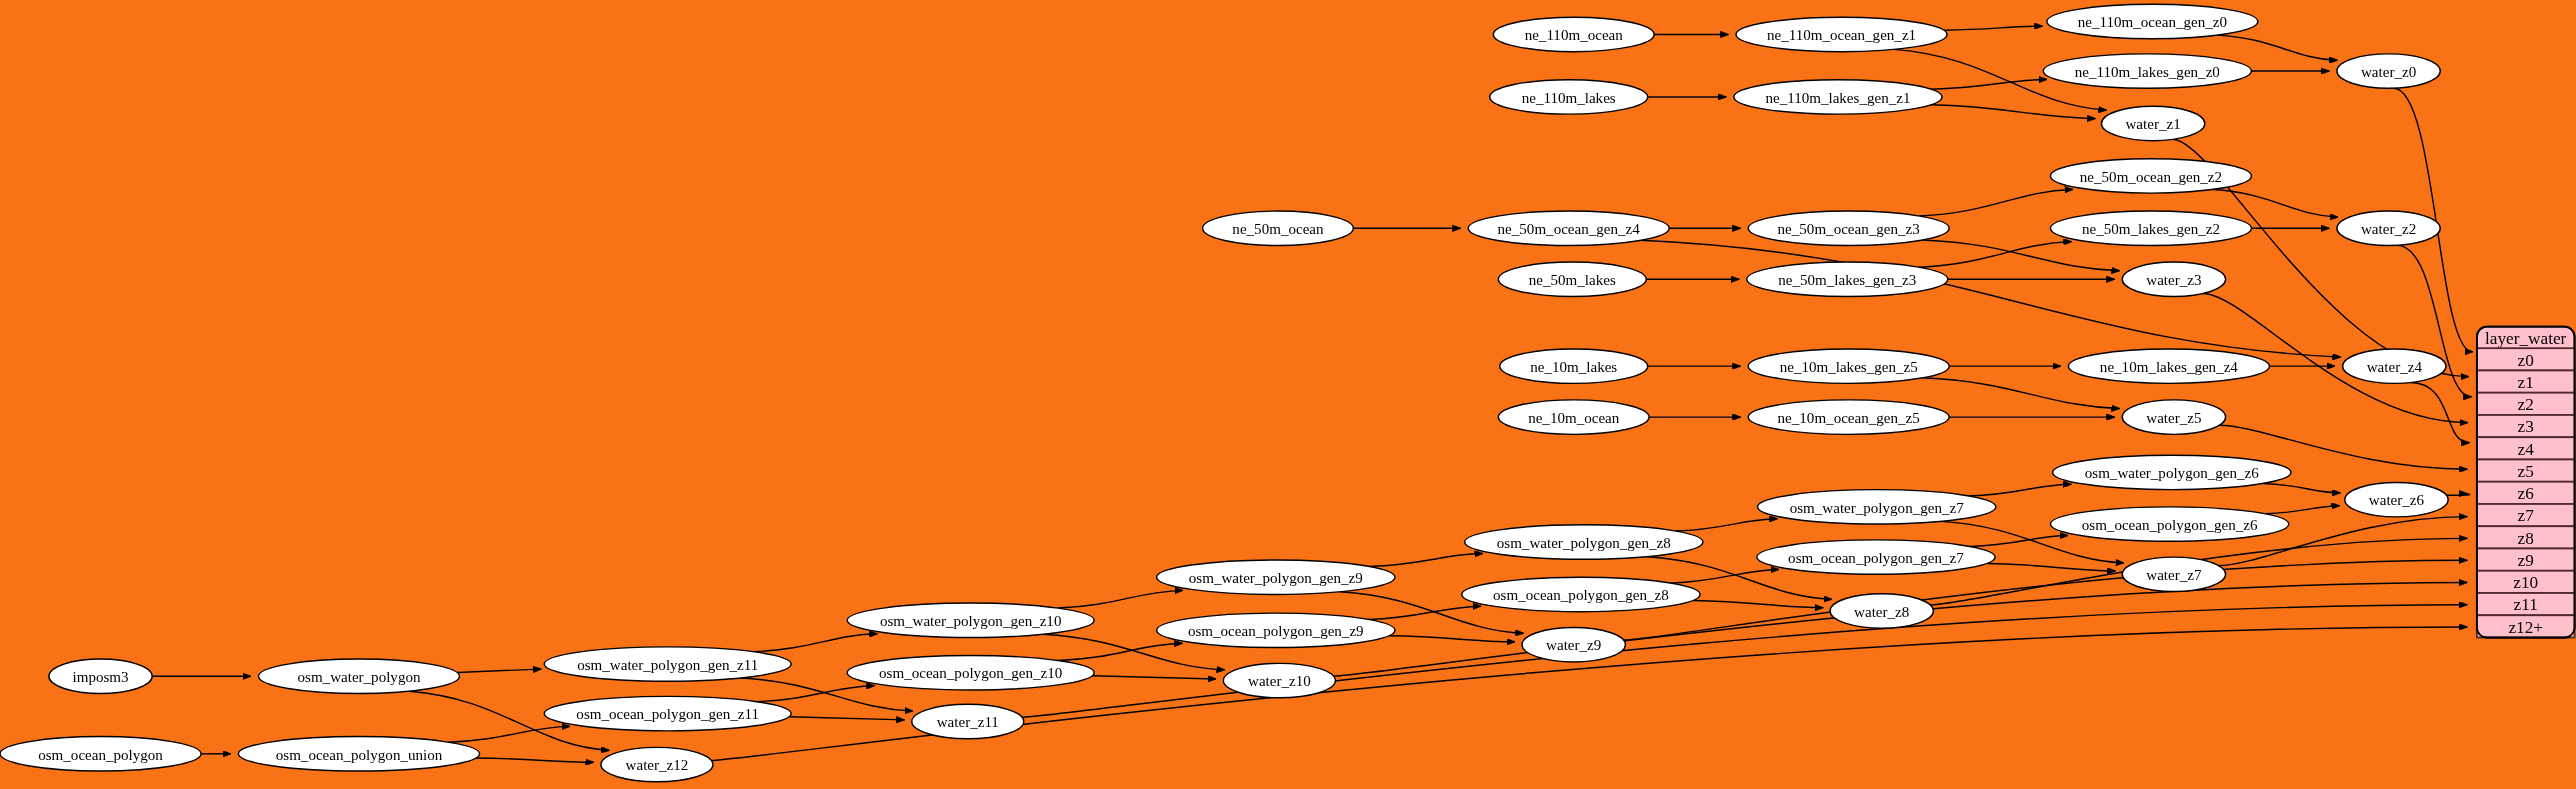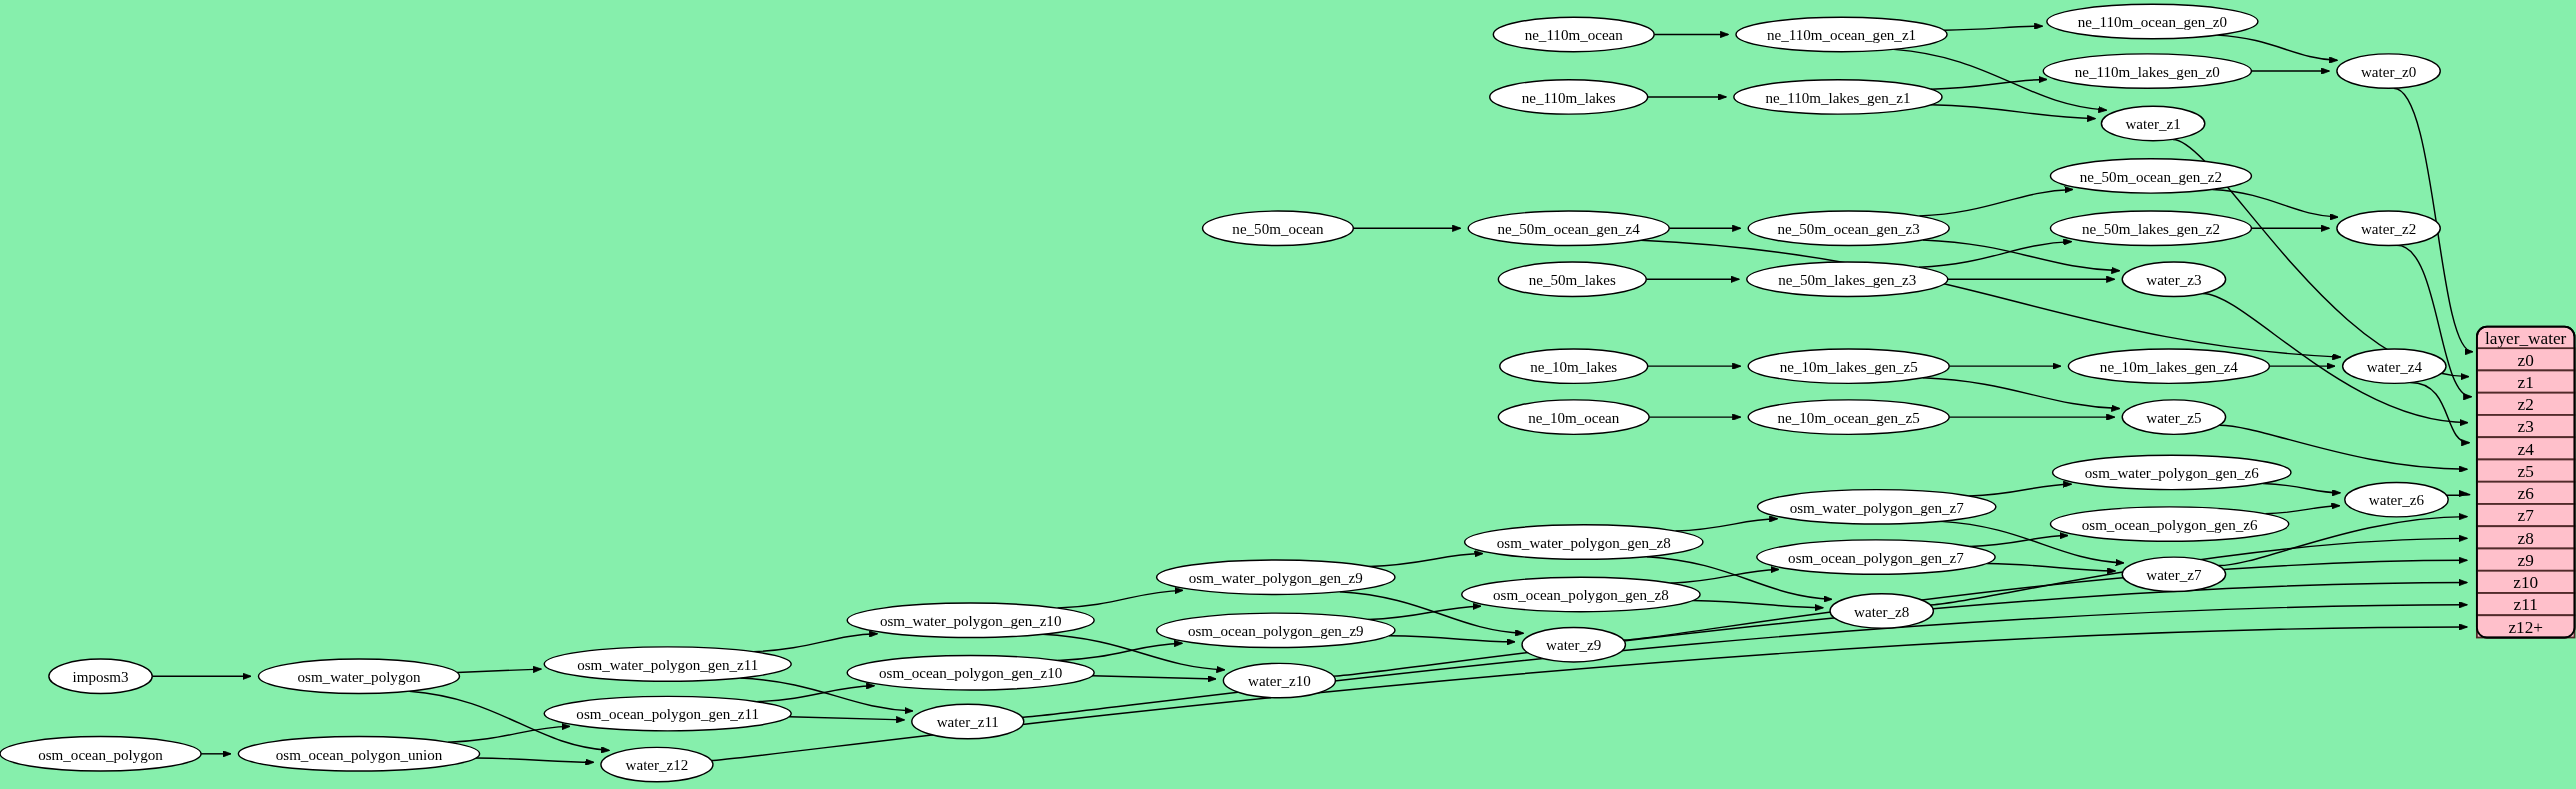--- a/index.html
+++ b/index.html
@@ -7,21 +7,21 @@
     padding: 0;
     background: #ffffff;
   }
   body {
     font-family: "Liberation Serif", "DejaVu Serif", serif;
   }
   #graph-root {
     position: relative;
     width: 2576px;
     height: 789px;
-    background: #86efac;
+    background: #f97316;
     overflow: hidden;
   }
   svg#graph-svg {
     display: block;
     width: 2576px;
     height: 789px;
   }
   .node-ellipse {
     fill: #ffffff;
     stroke: #000000;

